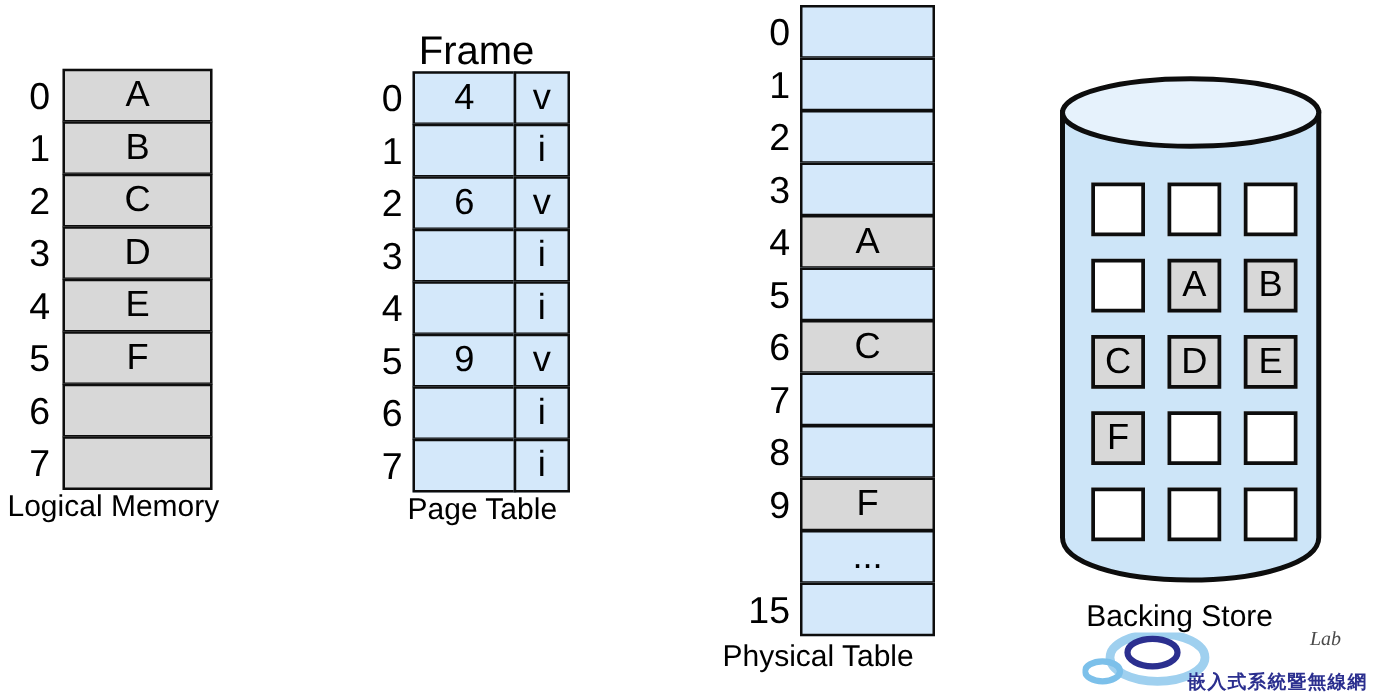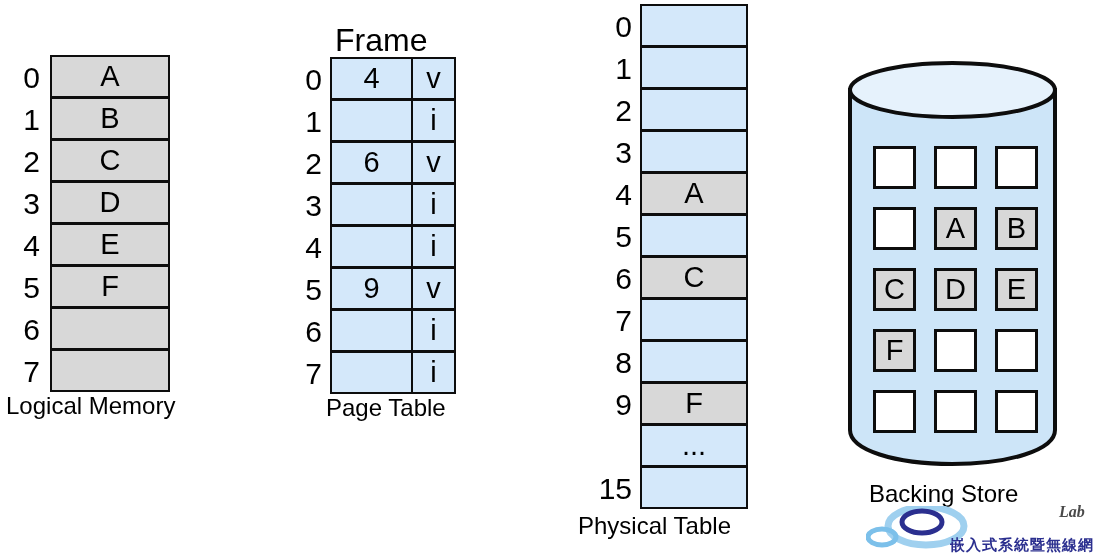--- a/index.html
+++ b/index.html
@@ -218,17 +218,17 @@
   </div>
 
   <div class="caption" style="left:869px;top:482px;">Backing Store</div>
 
   <div class="watermark" style="left:866px;top:500px;width:238px;height:56px;">
     <svg width="140" height="44" viewBox="0 0 140 44" style="position:absolute;left:0;top:6px;">
       <ellipse cx="60" cy="20" rx="38" ry="19" fill="none" stroke="#9fd0ef" stroke-width="7"></ellipse>
       <ellipse cx="56" cy="16" rx="20" ry="11" fill="none" stroke="#2b2f8f" stroke-width="5"></ellipse>
       <ellipse cx="16" cy="31" rx="14" ry="8" fill="none" stroke="#7cc0ea" stroke-width="5"></ellipse>
     </svg>
-    <div class="wm-lab" style="left:193px;top:4px;font-weight:bold;">Lab</div>
+    <div class="wm-lab" style="left:182px;top:4px;">Lab</div>
     <div class="wm-cjk" style="left:84px;top:38px;">嵌入式系統暨無線網</div>
   </div>
 
 </div>
 
 </body></html>

